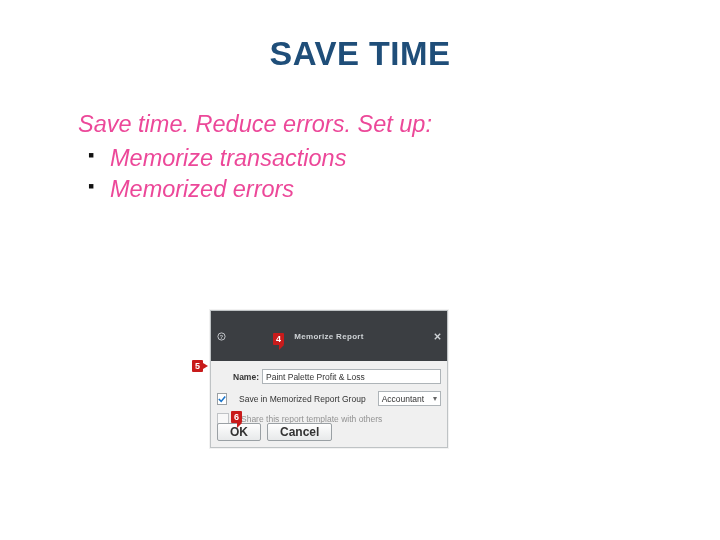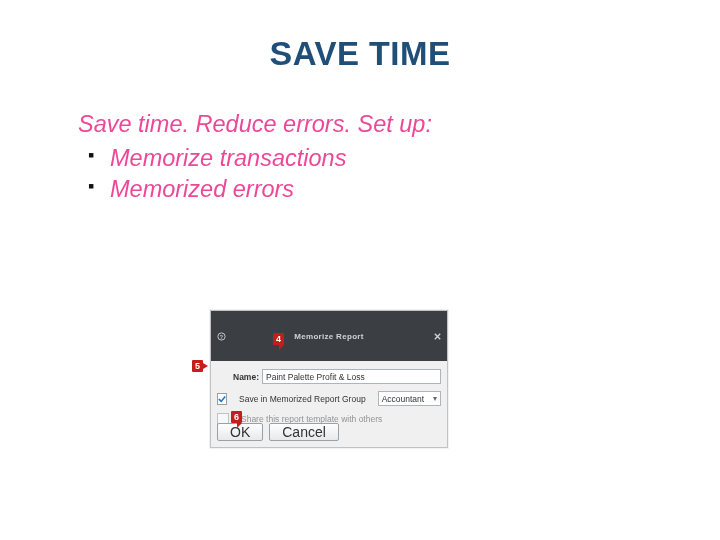--- a/index.html
+++ b/index.html
@@ -125,22 +125,22 @@
     display: flex; gap: 6px;
   }
   .btn {
     height: 16px;
     border: 1px solid #9aa0a4;
     background: linear-gradient(#fefefe,#e7e9ea);
     padding: 0 12px;
     display: flex; align-items: center; justify-content: center;
     border-radius: 2px;
     color: #333;
-    font-size: 14px;
-    font-weight: normal;
+    font-size: 12px;
+    font-weight: bold;
   }
   .callout {
     position: absolute;
     background: #c81b1b;
     color: #fff;
     font-weight: bold;
     font-size: 9px;
     height: 12px;
     padding: 0 3px;
     display: flex; align-items: center; justify-content: center;

